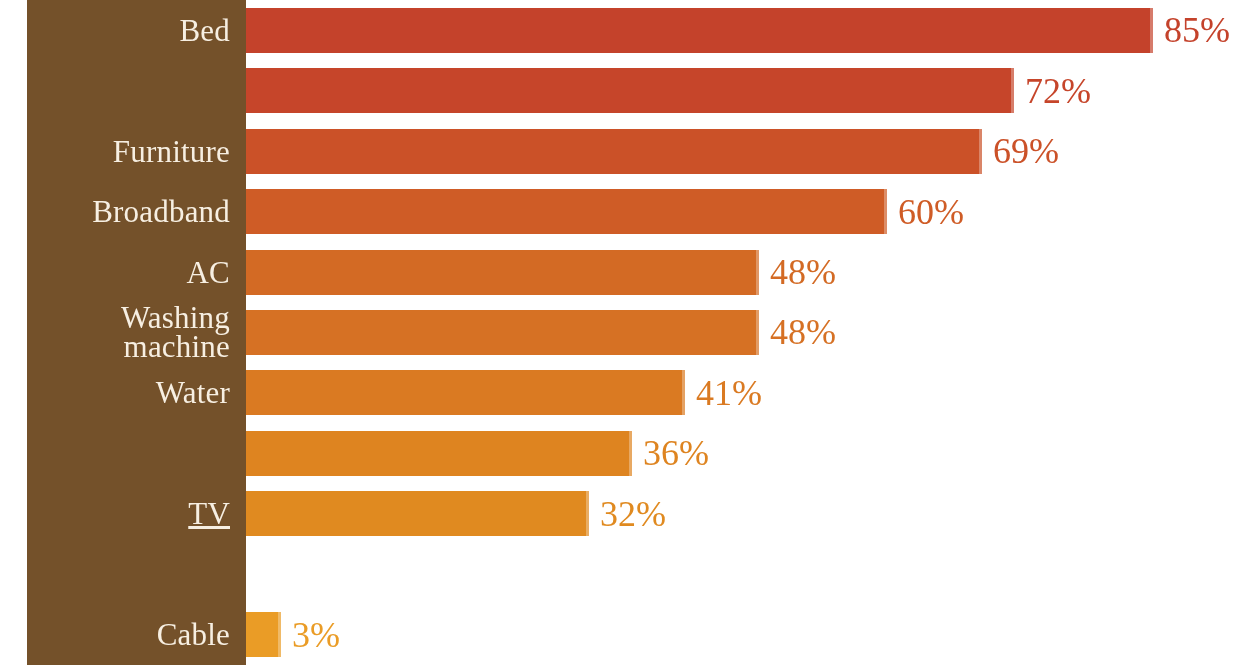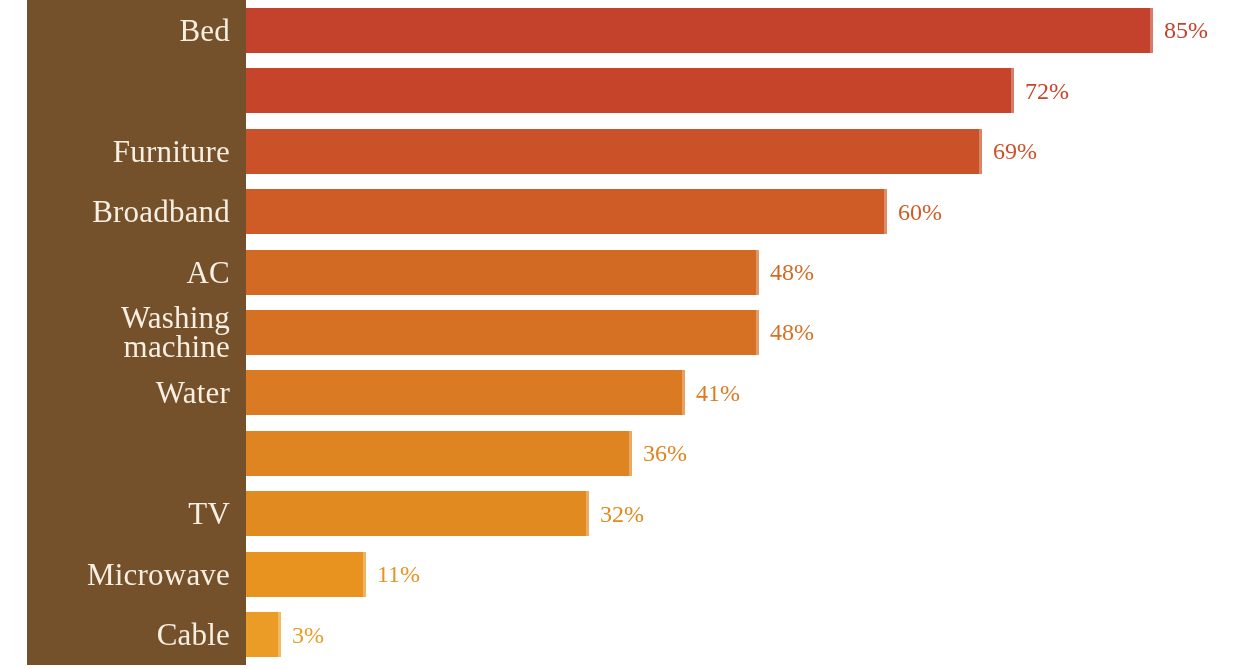--- a/index.html
+++ b/index.html
@@ -65,21 +65,21 @@
 
   .row-bar {
     position: absolute;
     left: 246px;
     border-right: 3px solid rgba(255,255,255,0.28);
     box-sizing: content-box;
   }
 
   .row-value {
     position: absolute;
-    font-size: 24px;
+    font-size: 36px;
     line-height: 1.0;
     white-space: nowrap;
     font-weight: 400;
   }
 </style>
 </head>
 <body>
 
 <div id="chart-root">
 
@@ -119,28 +119,23 @@
       <div class="row" style="top: 362.727px; height: 60.4545px;">
         <div class="row-label" style="color: rgb(247, 239, 226); font-size: 31px; line-height: 1; top: 12.2273px; height: 36px; display: flex; align-items: center; justify-content: flex-end;">Water</div>
         <div class="row-bar" style="width: 436px; height: 45px; top: 7.72727px; background: rgb(218, 122, 34); border-right-color: rgba(255, 255, 255, 0.3);"></div>
         <div class="row-value" style="color: rgb(218, 122, 34); left: 696px; top: 6.22727px; height: 48px; display: flex; align-items: center;">41%</div>
       </div>
       <div class="row" style="top: 423.182px; height: 60.4545px;">
         <div class="row-bar" style="width: 383px; height: 45px; top: 7.72727px; background: rgb(222, 132, 32); border-right-color: rgba(255, 255, 255, 0.3);"></div>
         <div class="row-value" style="color: rgb(222, 132, 32); left: 643px; top: 6.22727px; height: 48px; display: flex; align-items: center;">36%</div>
       </div>
       <div class="row" style="top: 483.636px; height: 60.4545px;">
-        <div class="row-label" style="color: rgb(247, 239, 226); font-size: 31px; line-height: 1; top: 12.2273px; height: 36px; display: flex; align-items: center; justify-content: flex-end;">TV</div>
+        <div class="row-label" style="color: rgb(247, 239, 226); font-size: 31px; line-height: 1; top: 12.2273px; height: 36px; display: flex; align-items: center; justify-content: flex-end; text-decoration: underline;">TV</div>
         <div class="row-bar" style="width: 340px; height: 45px; top: 7.72727px; background: rgb(224, 138, 32); border-right-color: rgba(255, 255, 255, 0.3);"></div>
         <div class="row-value" style="color: rgb(224, 138, 32); left: 600px; top: 6.22727px; height: 48px; display: flex; align-items: center;">32%</div>
-      </div>
-      <div class="row" style="top: 544.091px; height: 60.4545px;">
-        <div class="row-label" style="color: rgb(247, 239, 226); font-size: 31px; line-height: 1; top: 12.2273px; height: 36px; display: flex; align-items: center; justify-content: flex-end;">Microwave</div>
-        <div class="row-bar" style="width: 117px; height: 45px; top: 7.72727px; background: rgb(232, 147, 31); border-right-color: rgba(255, 255, 255, 0.3);"></div>
-        <div class="row-value" style="color: rgb(232, 147, 31); left: 377px; top: 6.22727px; height: 48px; display: flex; align-items: center;">11%</div>
       </div>
       <div class="row" style="top: 604.545px; height: 60.4545px;">
         <div class="row-label" style="color: rgb(247, 239, 226); font-size: 31px; line-height: 1; top: 12.2273px; height: 36px; display: flex; align-items: center; justify-content: flex-end;">Cable</div>
         <div class="row-bar" style="width: 32px; height: 45px; top: 7.72727px; background: rgb(234, 156, 38); border-right-color: rgba(255, 255, 255, 0.3);"></div>
         <div class="row-value" style="color: rgb(234, 156, 38); left: 292px; top: 6.22727px; height: 48px; display: flex; align-items: center;">3%</div>
       </div>
     </div>
 
 </div>
 

